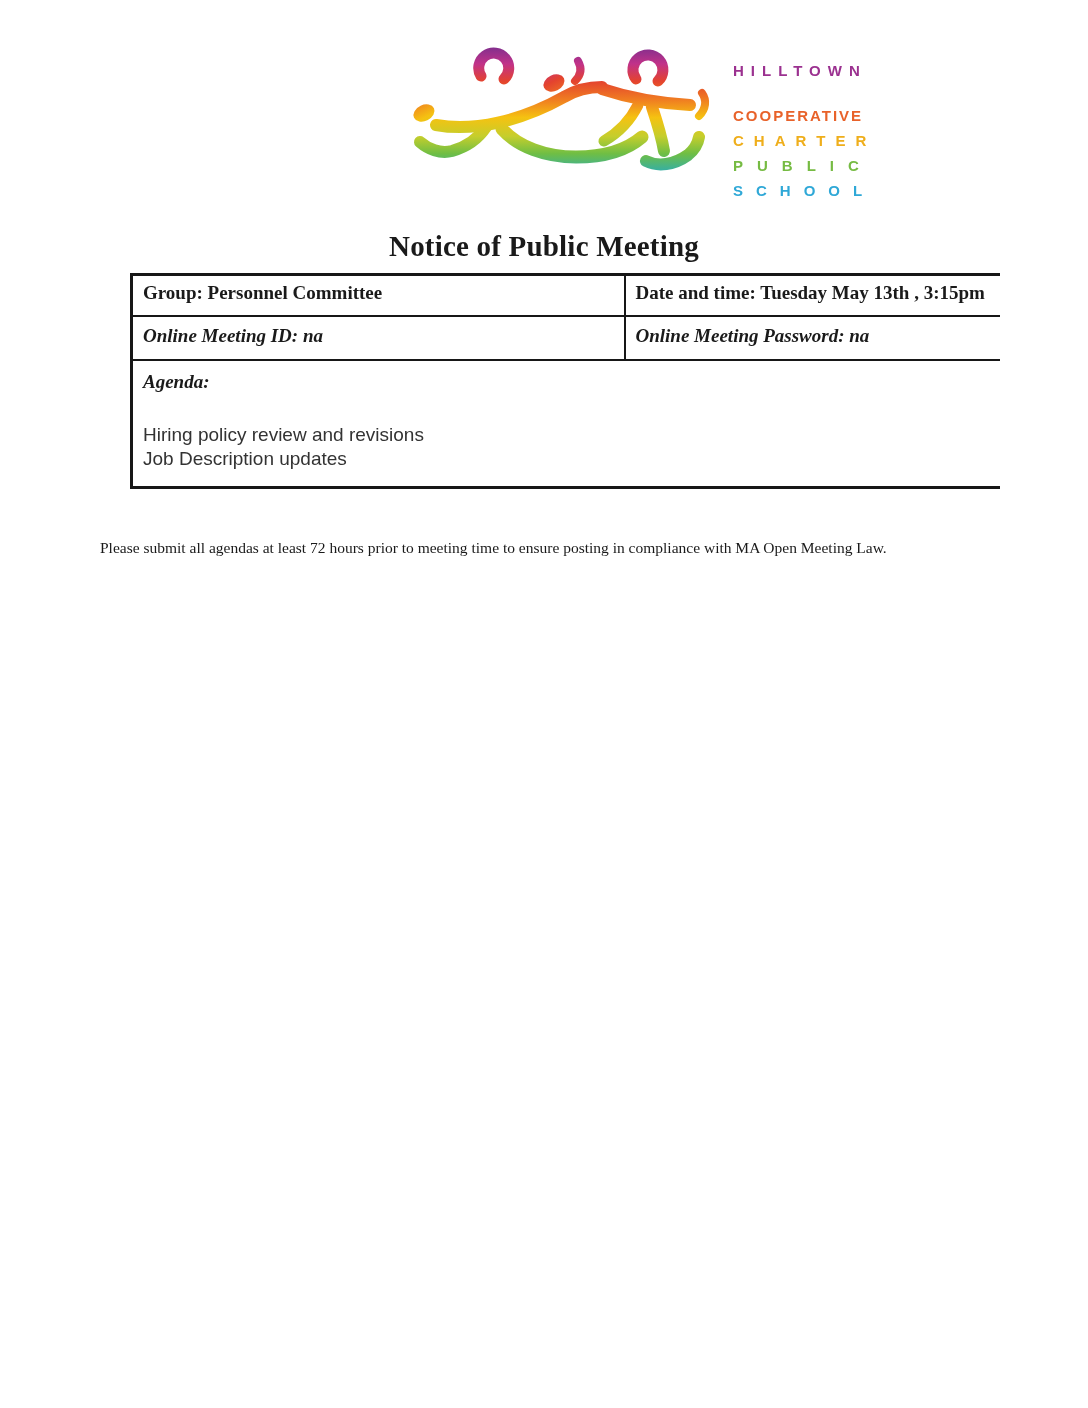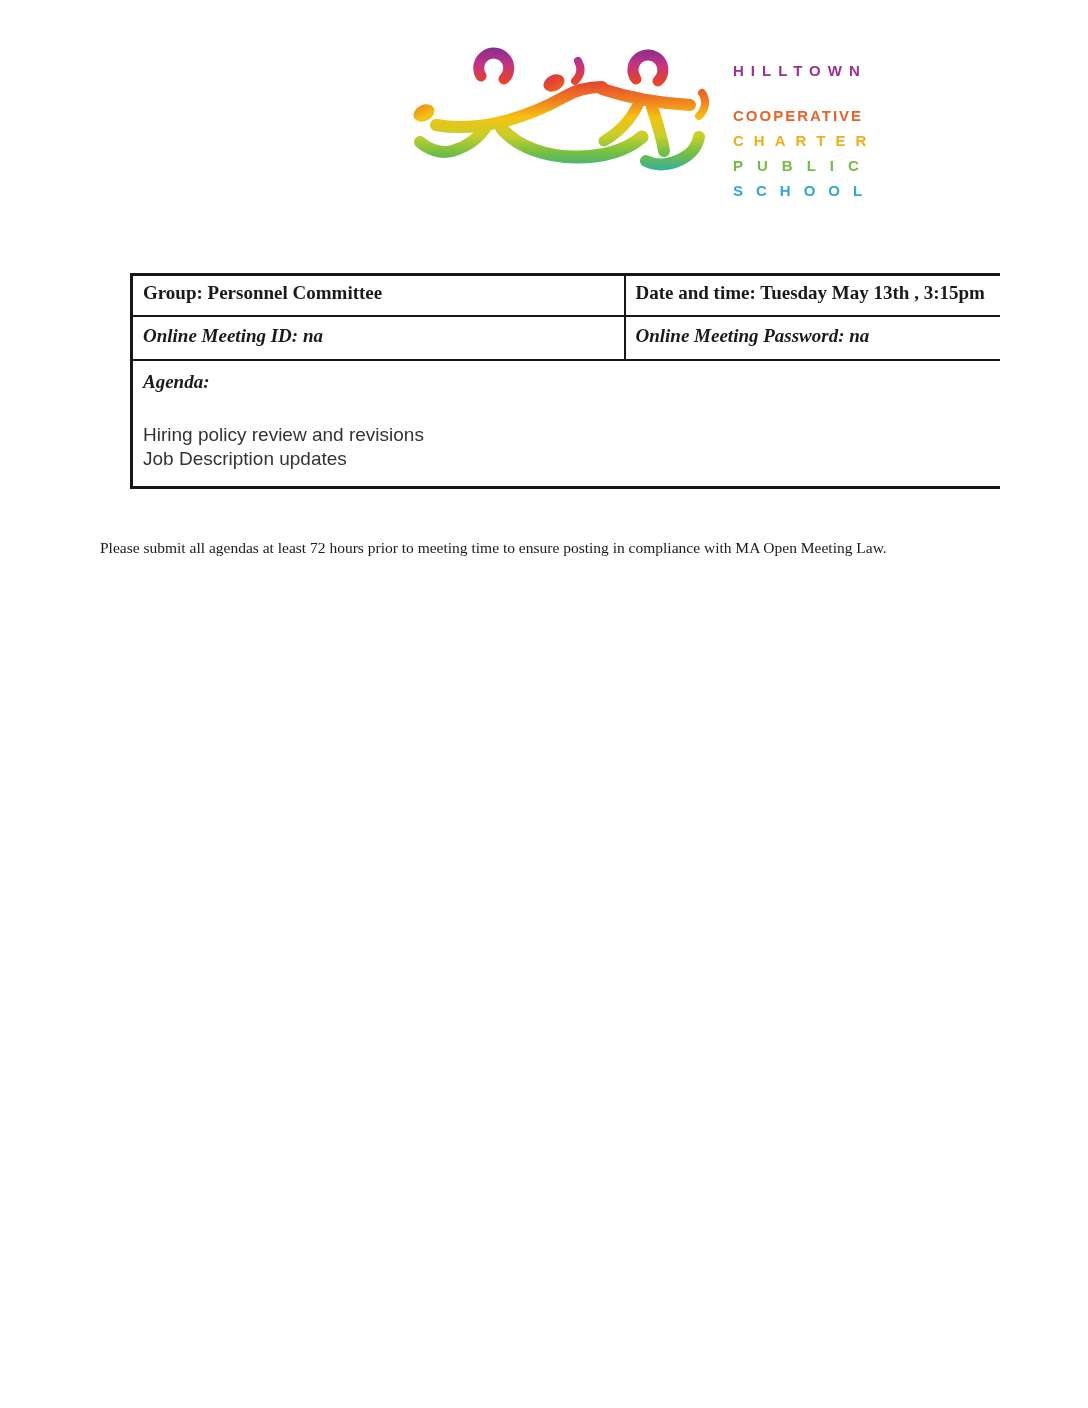--- a/index.html
+++ b/index.html
@@ -146,20 +146,21 @@
   </svg>
 
   <div class="school-name">
     <div class="sn-line" style="color: rgb(155, 49, 144);">HILLTOWN</div>
     <div class="sn-line" style="color: rgb(232, 98, 42); margin-top: 20px;">COOPERATIVE</div>
     <div class="sn-line" style="color: rgb(239, 174, 27);">CHARTER</div>
     <div class="sn-line" style="color: rgb(118, 187, 67);">PUBLIC</div>
     <div class="sn-line" style="color: rgb(47, 168, 215);">SCHOOL</div>
   </div>
 
+  <div class="doc-title">Notice of Public Meeting</div>
 
   <table class="meeting">
     <tbody>
       <tr class="row-std">
         <td class="cell-left">Group: Personnel Committee</td>
         <td class="cell-right">Date and time: Tuesday May 13th ,  3:15pm</td>
       </tr>
       <tr class="row-italic">
         <td class="cell-left">Online Meeting ID: na</td>
         <td class="cell-right">Online Meeting Password: na</td>

